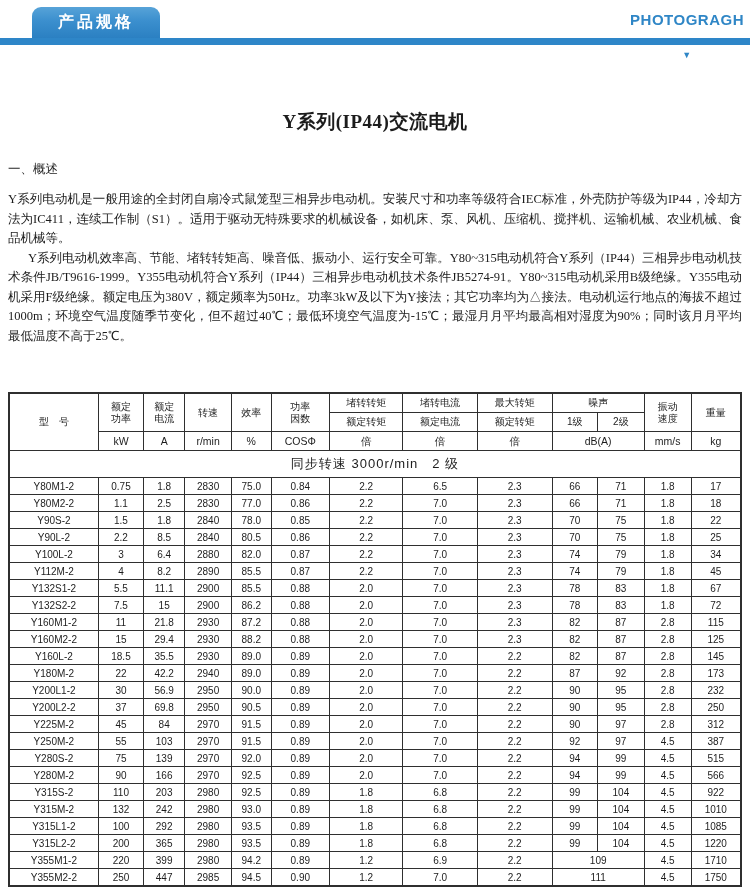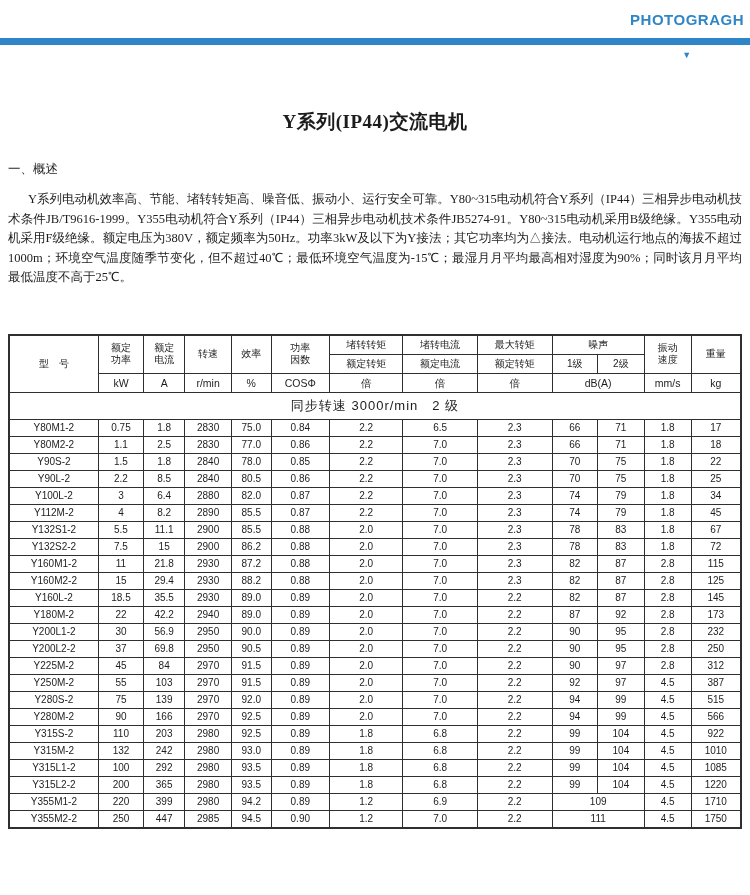--- a/index.html
+++ b/index.html
@@ -40,32 +40,36 @@
   .pre{white-space:pre-line;}
   .spec-table tbody td{font-size:10px;height:16px;}
   .spec-table tbody td.model{font-weight:400;}
   .spec-table tbody tr.section-row td{height:26px;font-size:13px;
               letter-spacing:1px;}
 </style>
 </head>
 <body>
 
 <div class="top-header">
+  <div class="spec-tab">
+    <span>产品规格</span>
+  </div>
   <div class="photo-link">
     <span>PHOTOGRAGH</span>
     <span class="arrow">▼</span>
   </div>
   <div class="blue-bar"></div>
 </div>
 
 <h1 class="page-title">Y系列(IP44)交流电机</h1>
 
 <div class="overview-heading">一、概述</div>
 
 <div class="overview">
+  <p>Y系列电动机是一般用途的全封闭自扇冷式鼠笼型三相异步电动机。安装尺寸和功率等级符合IEC标准，外壳防护等级为IP44，冷却方法为IC411，连续工作制（S1）。适用于驱动无特殊要求的机械设备，如机床、泵、风机、压缩机、搅拌机、运输机械、农业机械、食品机械等。</p>
   <p class="indent">Y系列电动机效率高、节能、堵转转矩高、噪音低、振动小、运行安全可靠。Y80~315电动机符合Y系列（IP44）三相异步电动机技术条件JB/T9616-1999。Y355电动机符合Y系列（IP44）三相异步电动机技术条件JB5274-91。Y80~315电动机采用B级绝缘。Y355电动机采用F级绝缘。额定电压为380V，额定频率为50Hz。功率3kW及以下为Y接法；其它功率均为△接法。电动机运行地点的海拔不超过1000m；环境空气温度随季节变化，但不超过40℃；最低环境空气温度为-15℃；最湿月月平均最高相对湿度为90%；同时该月月平均最低温度不高于25℃。</p>
 </div>
 
 <table class="spec-table">
   <colgroup>
     <col style="width:12.2%">
       <col style="width:6.2%">
       <col style="width:5.6%">
     <col style="width:6.4%">
       <col style="width:5.4%">

